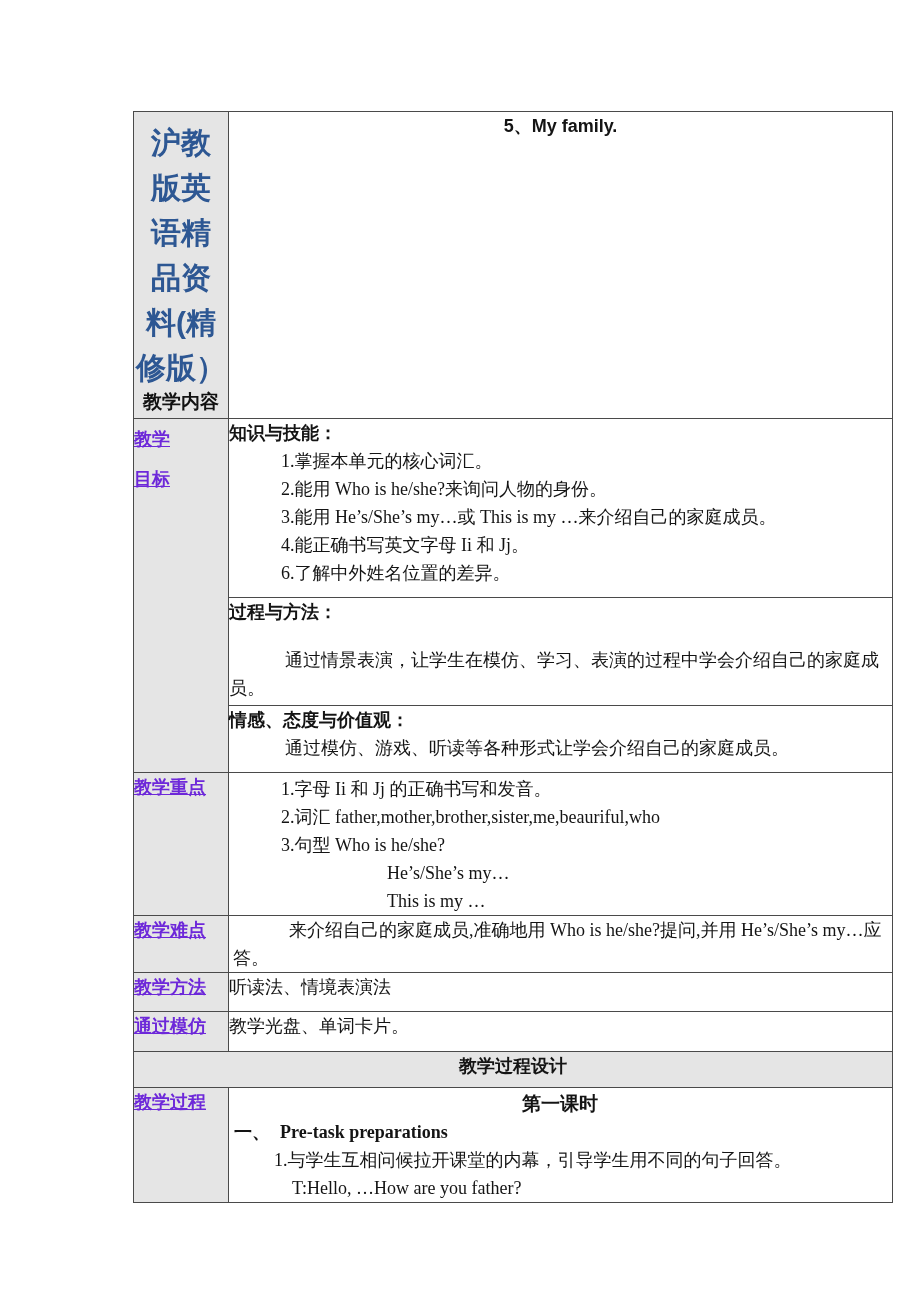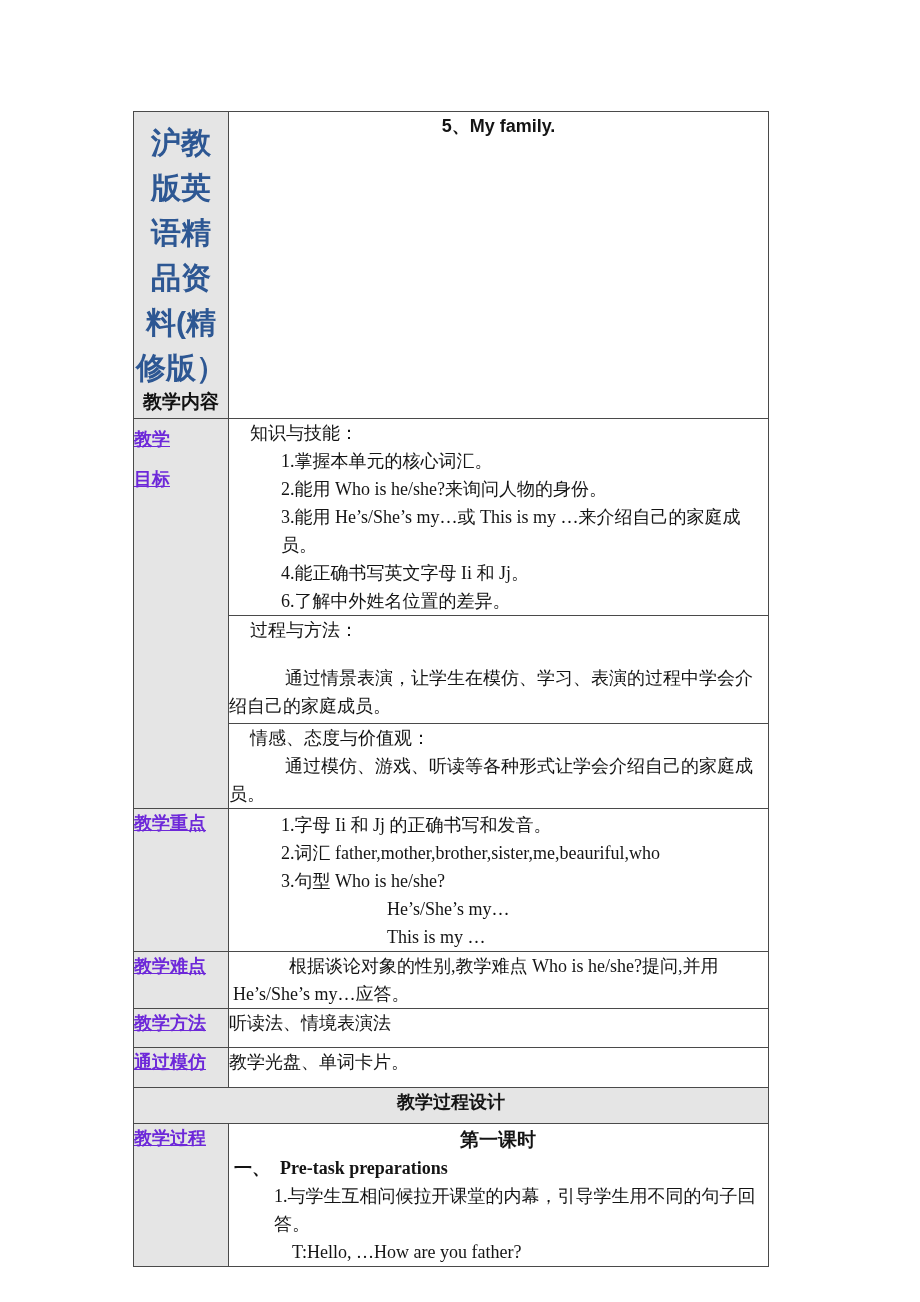--- a/index.html
+++ b/index.html
@@ -6,21 +6,21 @@
   body {
     width: 920px; height: 1302px;
     background: #ffffff;
     font-family: "Liberation Serif", serif;
     color: #141414;
     position: relative;
   }
   .doc-table {
     position: absolute;
     left: 133px; top: 111px;
-    width: 636px;
+    width: 760px;
     border-collapse: collapse;
     table-layout: fixed;
   }
   .doc-table td {
     border: 1px solid #4a4a4a;
     vertical-align: top;
     padding: 0;
     font-size: 18px;
     line-height: 28px;
   }
@@ -62,23 +62,22 @@
     text-align: center;
     vertical-align: middle;
     font-family: Liberation Sans, sans-serif;
     font-weight: bold;
     font-size: 19px;
   }
   .goal-label div { line-height: 40px; }
 
   .section-heading {
     font-family: "Liberation Sans", sans-serif;
-    font-weight: normal;
+    font-weight: bold;
     font-size: 18px;
-    margin-left: 21px;
   }
   .pad-cell { padding: 5px 6px 2px 5px; }
   .numbered { padding-left: 52px; }
   .sub-indent { padding-left: 158px; }
   .indent-para { text-indent: 56px; margin: 0; }
   .blank-line { height: 20px; }
   .method-cell { vertical-align: middle; padding-left: 60px; margin-top: 44px; }
   .design-row {
     background: #e5e5e5;
     text-align: center;
@@ -165,21 +164,21 @@
       <div class="sub-indent">He’s/She’s my…</div>
       <div class="sub-indent">This is my …</div>
     </td>
   </tr>
 
   <tr>
     <td class="label-cell">
       <span>教学难点</span>
     </td>
     <td class="content-cell" height="55" style="padding:0 4px;">
-      <p class="indent-para">根据谈论对象的性别,教学难点 Who is he/she?提问,并用 He’s/She’s my…应答。</p>
+      <p class="indent-para">来介绍自己的家庭成员,准确地用 Who is he/she?提问,并用 He’s/She’s my…应答。</p>
     </td>
   </tr>
 
   <tr>
     <td class="label-cell">
       <span>教学方法</span>
     </td>
     <td class="content-cell method-cell" height="38">
       <span>听读法、情境表演法</span>
     </td>

